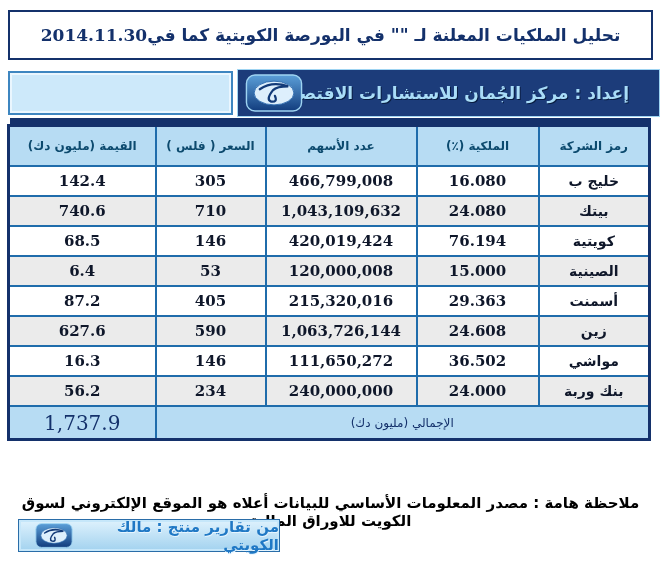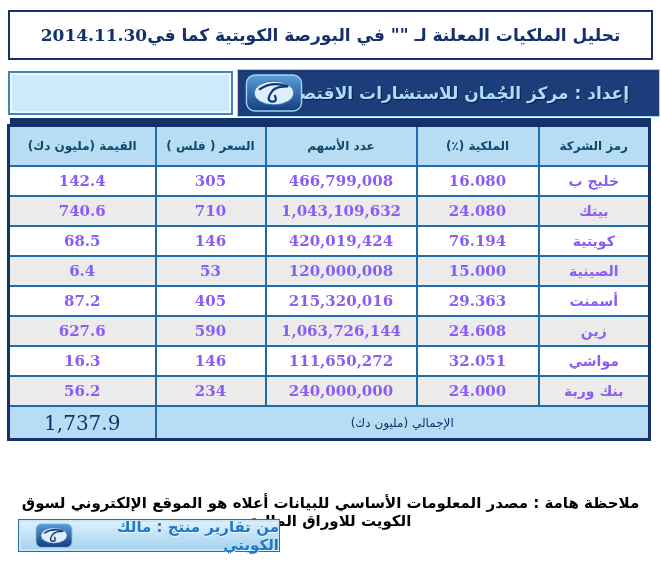--- a/index.html
+++ b/index.html
@@ -45,21 +45,21 @@
     width:100%;border-collapse:collapse;table-layout:fixed;
     border:3px solid #14316b;
   }
   th,td{
     border:2px solid #1f6cab;text-align:center;vertical-align:middle;
     padding:0;overflow:hidden;white-space:nowrap;
   }
   thead th{
     background:#b7dcf3;color:#0c4a6e;font-weight:bold;font-size:12px;height:38px;
   }
-  tbody td{height:28px;color:#8b5cf6;font-weight:bold;text-align:center;}
+  tbody td{height:28px;color:#0f172a;font-weight:bold;text-align:center;}
   td.num-cell{font-family:"DejaVu Serif","Liberation Serif",serif;font-size:15px;}
   td.name-cell{font-size:14px;}
   tbody tr.alt{background:#ebebeb;}
   tr.total td{
     background:#b7dcf3;color:#14316b;height:31px;font-size:12px;
   }
   tr.total td.num-cell{font-size:20px;}
 
   
   .note{
@@ -164,21 +164,21 @@
         </tr>
         <tr class="alt">
           <td class="name-cell">زين</td>
           <td class="num-cell">24.608</td>
           <td class="num-cell">1,063,726,144</td>
           <td class="num-cell">590</td>
           <td class="num-cell">627.6</td>
         </tr>
         <tr>
           <td class="name-cell">مواشي</td>
-          <td class="num-cell">32.051</td>
+          <td class="num-cell">36.502</td>
           <td class="num-cell">111,650,272</td>
           <td class="num-cell">146</td>
           <td class="num-cell">16.3</td>
         </tr>
         <tr class="alt">
           <td class="name-cell">بنك وربة</td>
           <td class="num-cell">24.000</td>
           <td class="num-cell">240,000,000</td>
           <td class="num-cell">234</td>
           <td class="num-cell">56.2</td>

